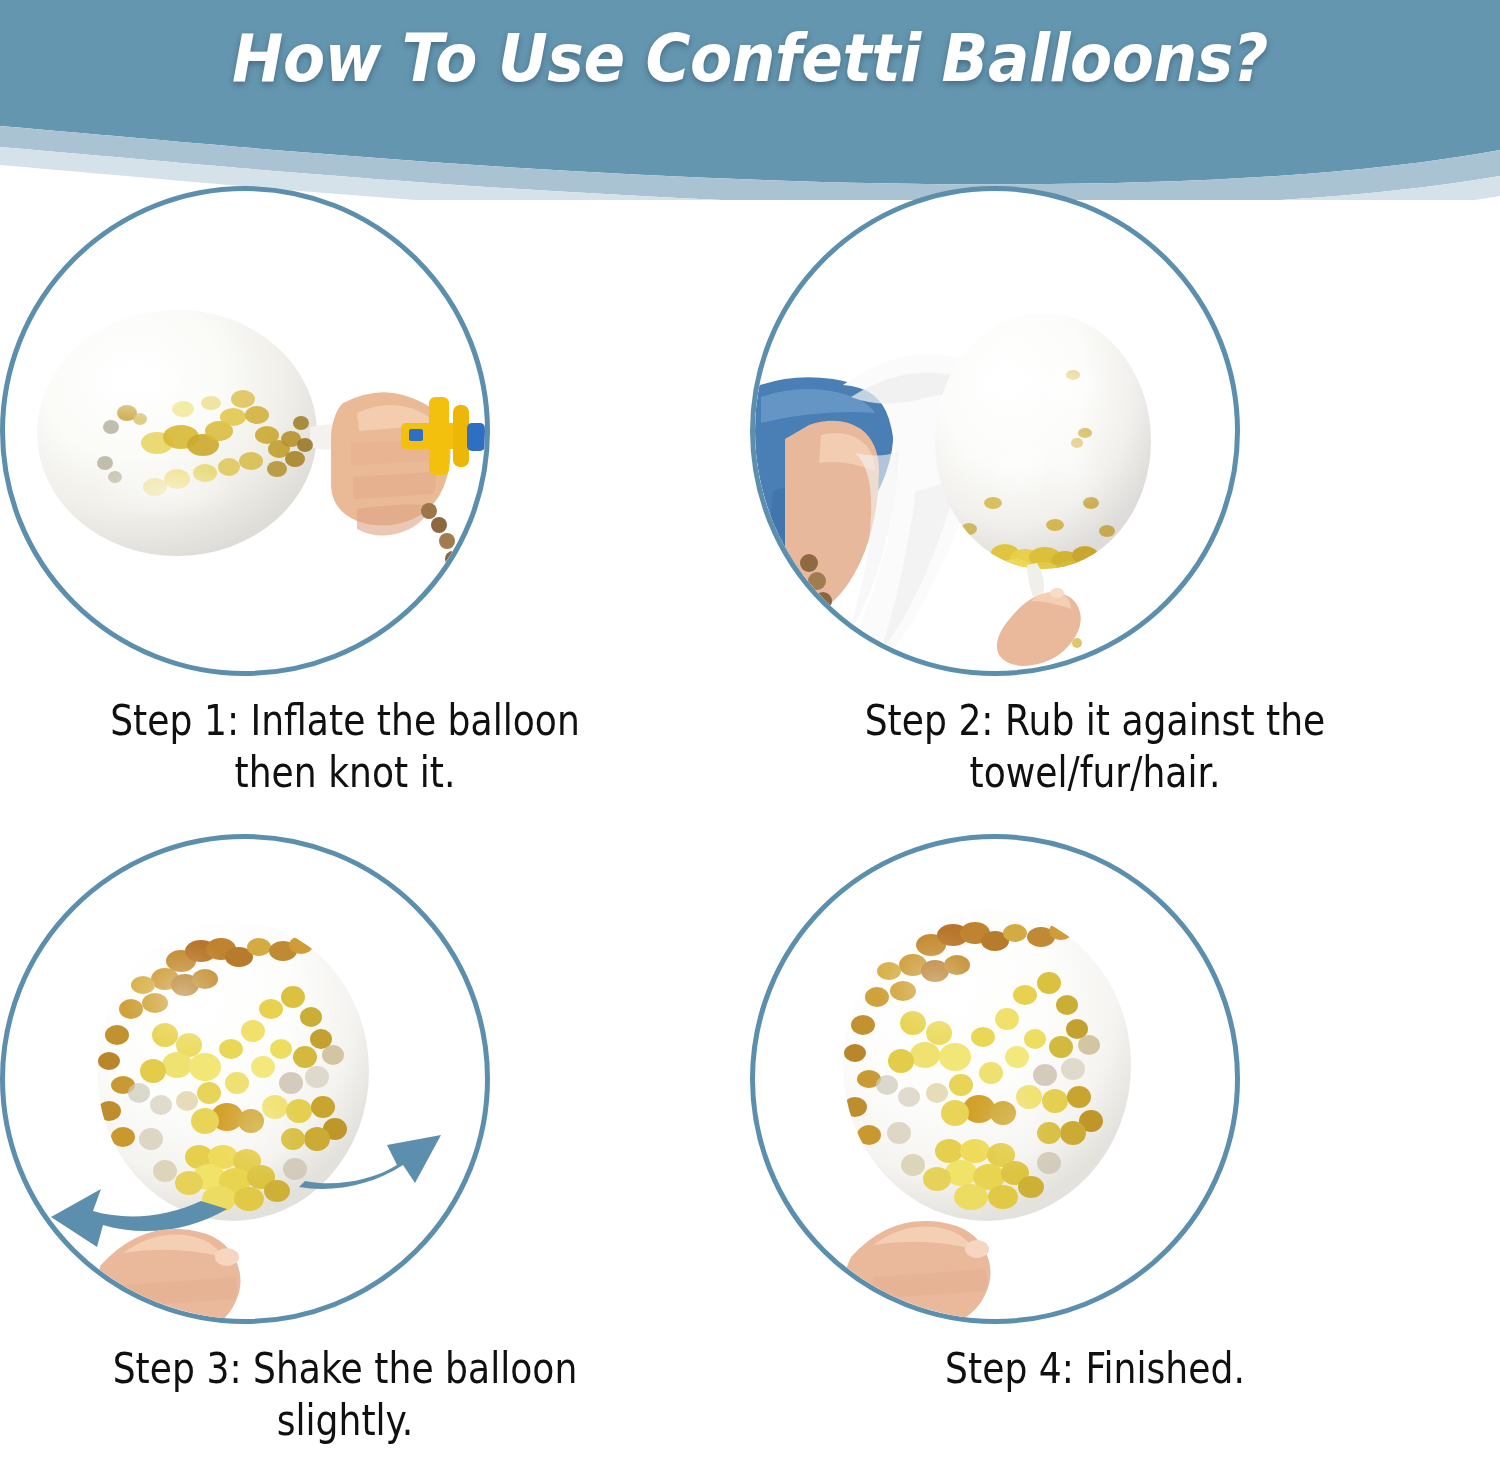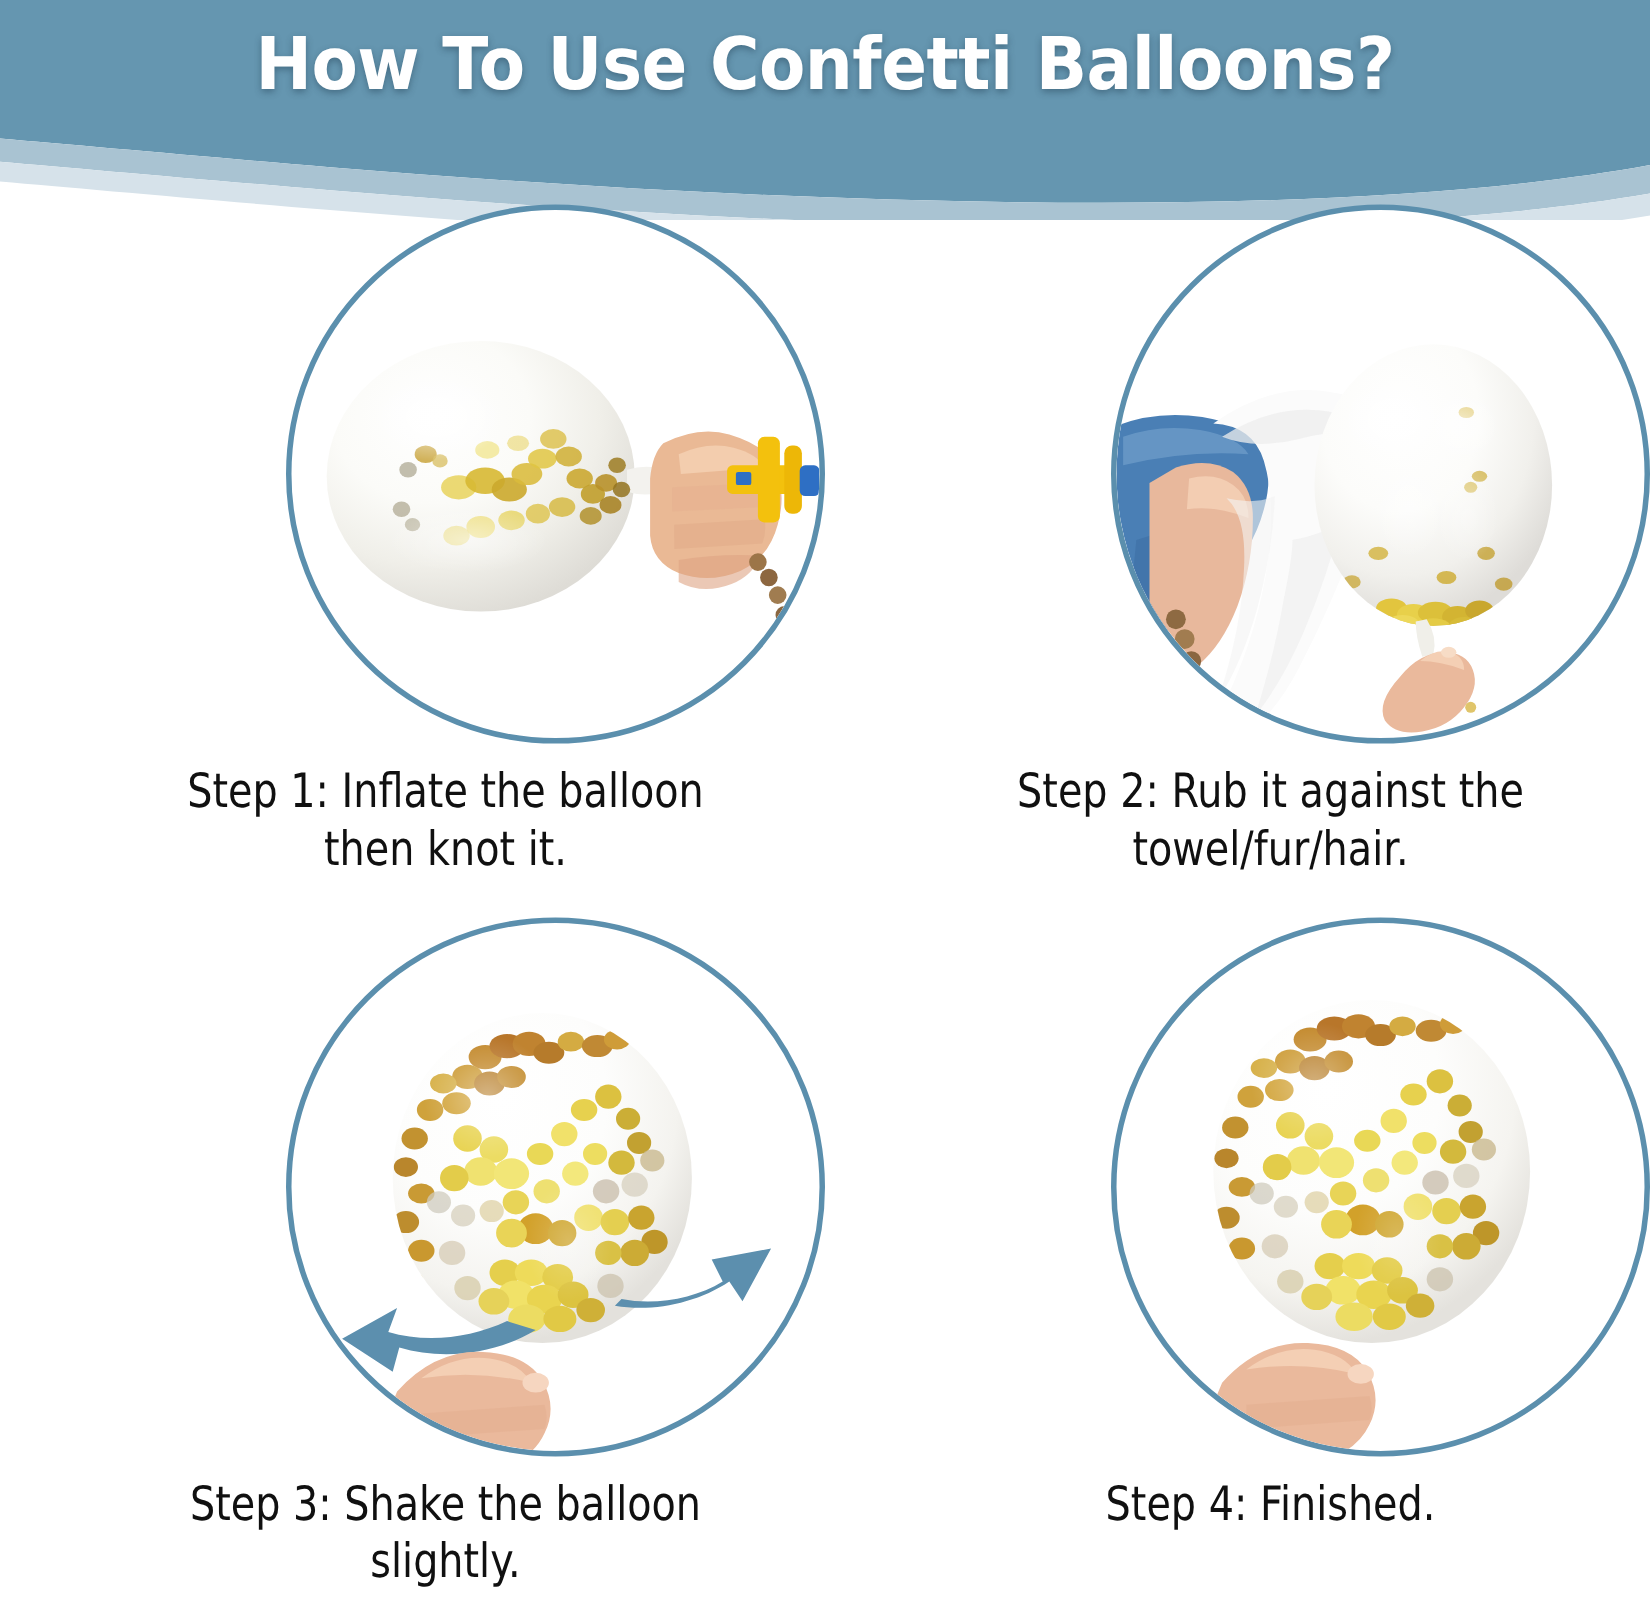--- a/index.html
+++ b/index.html
@@ -12,20 +12,21 @@
     overflow: hidden;
     font-family: "Liberation Sans", "DejaVu Sans", sans-serif;
   }
 
   
   #header-banner {
     position: absolute;
     left: 0; top: 0;
     width: 1500px; height: 200px;
     overflow: hidden;
+    font-style: italic;
   }
   #header-banner svg { display: block; }
   #header-title {
     position: absolute;
     left: 0; top: 26px;
     width: 1500px;
     text-align: center;
     color: #ffffff;
     font-family: "DejaVu Sans", sans-serif;
     font-weight: bold;
@@ -44,21 +45,21 @@
     left: 0; top: 186px;
     width: 1500px;
     display: grid;
     grid-template-columns: 750px 750px;
     grid-template-rows: 648px 641px;
   }
   .step-cell {
     position: relative;
     display: flex;
     flex-direction: column;
-    align-items: flex-end;
+    align-items: flex-start;
   }
 
   
   .step-circle {
     position: relative;
     width: 490px; height: 490px;
     border-radius: 50%;
     border: 5px solid #5b8fad;
     box-sizing: border-box;
     background: #ffffff;

